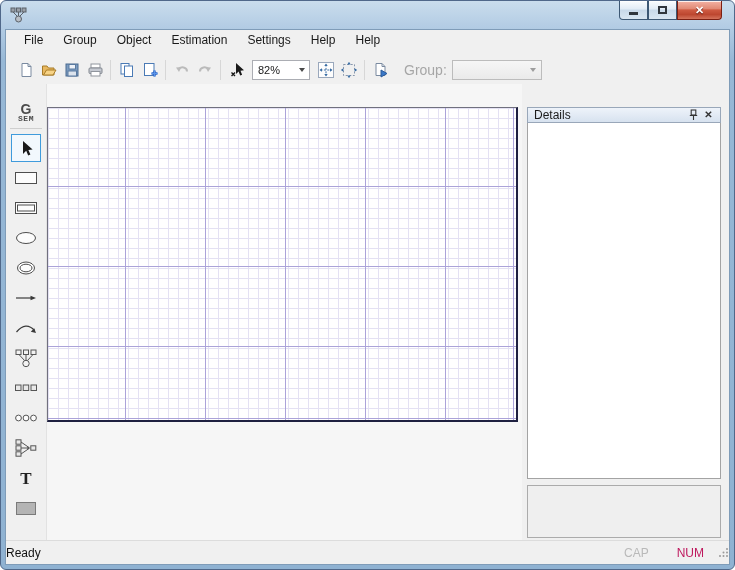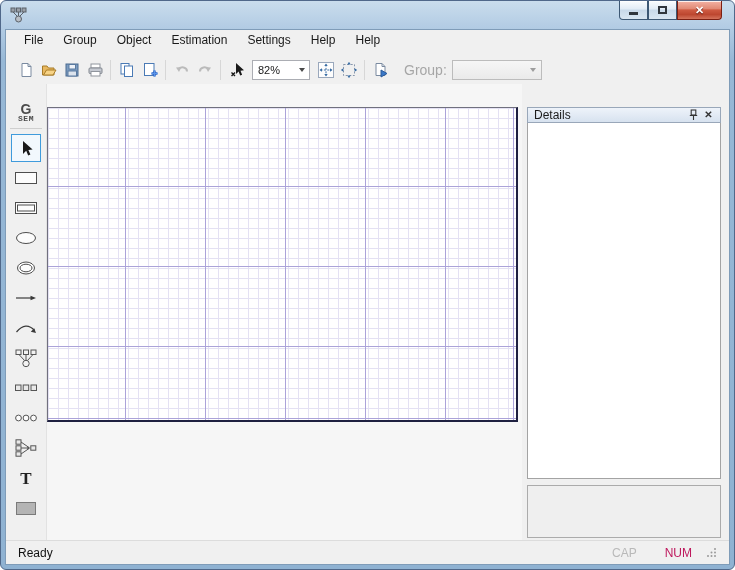--- a/index.html
+++ b/index.html
@@ -102,21 +102,21 @@
     font-size:12px; color:#1b1b1b;
   }
   .dh-spacer { flex:1; }
   .dh-btn { width:15px; height:15px; display:flex; align-items:center; justify-content:center; color:#333; }
   .dh-btn .x { font-size:10px; font-weight:bold; color:#333; line-height:1; }
   .details-body { flex:1; background:#fff; border:1px solid #a3a3a3; border-top:none; }
   .details-gap { height:6px; }
   .details-footer { height:53px; background:#efefef; border:1px solid #ababab; }
 
   
-  .statusbar { height:24px; display:flex; align-items:center; padding:0 12px; font-size:12px; border-top:1px solid #dcdcdc; background:#f0f0f0; color:#111; }
+  .statusbar { height:24px; display:flex; align-items:center; padding:0 0; font-size:12px; border-top:1px solid #dcdcdc; background:#f0f0f0; color:#111; }
   .sb-spacer { flex:1; }
   .sb-cap { color:#b9b9b9; margin-right:28px; }
   .sb-num { color:#be185d; margin-right:14px; }
 
   svg { display:block; }
 </style>
 </head>
 <body>
 
 <div class="frame">

